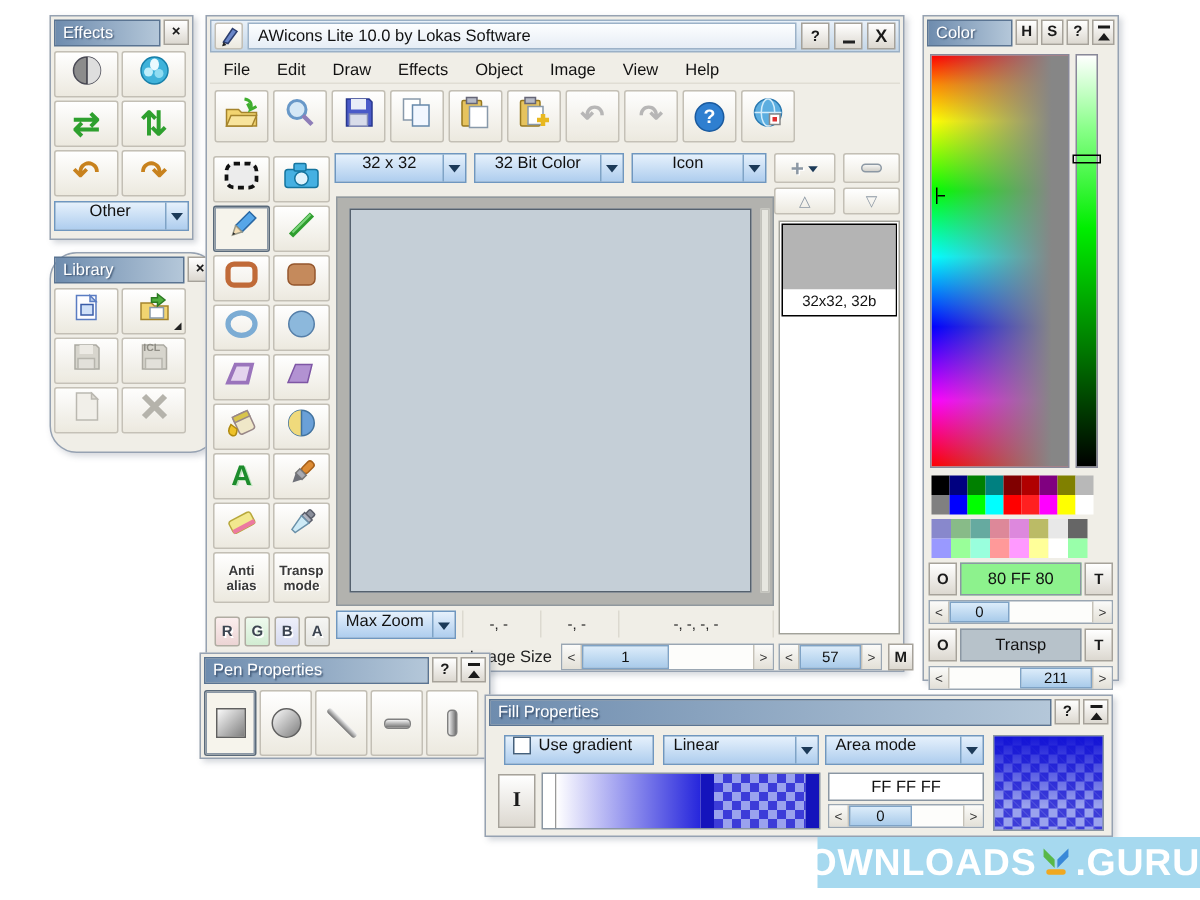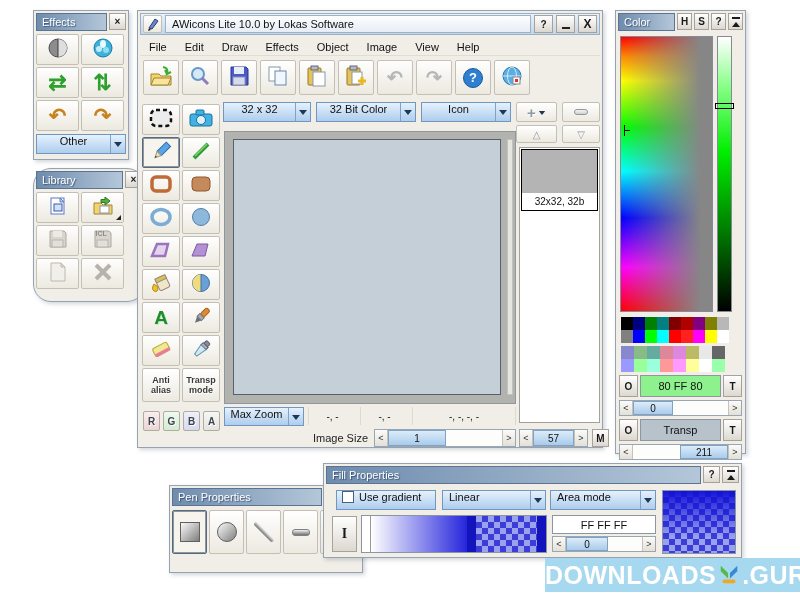--- a/index.html
+++ b/index.html
@@ -522,21 +522,21 @@
   </div>
   <div class="hsl" style="position:absolute;left:3px;top:433px;right:3px;height:16px;">
     <div class="sb">&lt;</div>
     <div class="track">
         <div class="thumb" style="width:48px;margin-left:auto;">211</div>
       </div>
     <div class="sb">&gt;</div>
   </div>
 </div>
 
-<div class="win" style="left:133px;top:485px;width:194px;height:88px;margin-left:36px;">
+<div class="win" style="left:133px;top:435px;width:194px;height:71px;">
   <div class="phead">
     <div class="ptitle">Pen Properties</div>
     <div class="sqbtn">?</div>
     <div class="sqbtn">
         <span class="rollup">
           <span class="bar"></span>
           <span class="t"></span>
         </span>
       </div>
   </div>
@@ -600,21 +600,21 @@
   <div style="position:absolute;left:228px;top:51px;width:104px;height:19px;background:#fff;border:1px solid #8a96a2;font-size:11px;display:flex;align-items:center;justify-content:center;color:#111;">FF FF FF</div>
   <div class="hsl" style="position:absolute;left:228px;top:72px;width:104px;height:16px;">
     <div class="sb">&lt;</div>
     <div class="track">
         <div class="thumb" style="width:42px;">0</div>
       </div>
     <div class="sb">&gt;</div>
   </div>
 </div>
 
-<div style="position: absolute; left: 545px; top: 558px; width: 255px; height: 34px; z-index: 50; display: flex; align-items: center; justify-content: space-between; gap: 1px; background-color: rgb(166, 217, 239);">
+<div style="position: absolute; left: 545px; top: 558px; width: 255px; height: 34px; z-index: 50; display: flex; align-items: center; justify-content: flex-end; gap: 1px; background-color: rgb(166, 217, 239);">
   <span style="font-size:25px;font-weight:bold;color:#fff;letter-spacing:.5px;">DOWNLOADS</span>
   <span style="margin-top:2px;"><svg width="24" height="26" viewBox="0 0 26 26">
         <polygon points="4,4 12,12 12,18 4,10" fill="#58b848"></polygon>
         <polygon points="22,4 14,12 14,18 22,10" fill="#3888d8"></polygon>
         <rect x="6" y="19" width="14" height="4" rx="2" fill="#f0a820"></rect>
       </svg></span>
   <span style="font-size:25px;font-weight:bold;color:#fff;letter-spacing:.5px;">.GURU</span>
 </div>
 
 </body></html>

